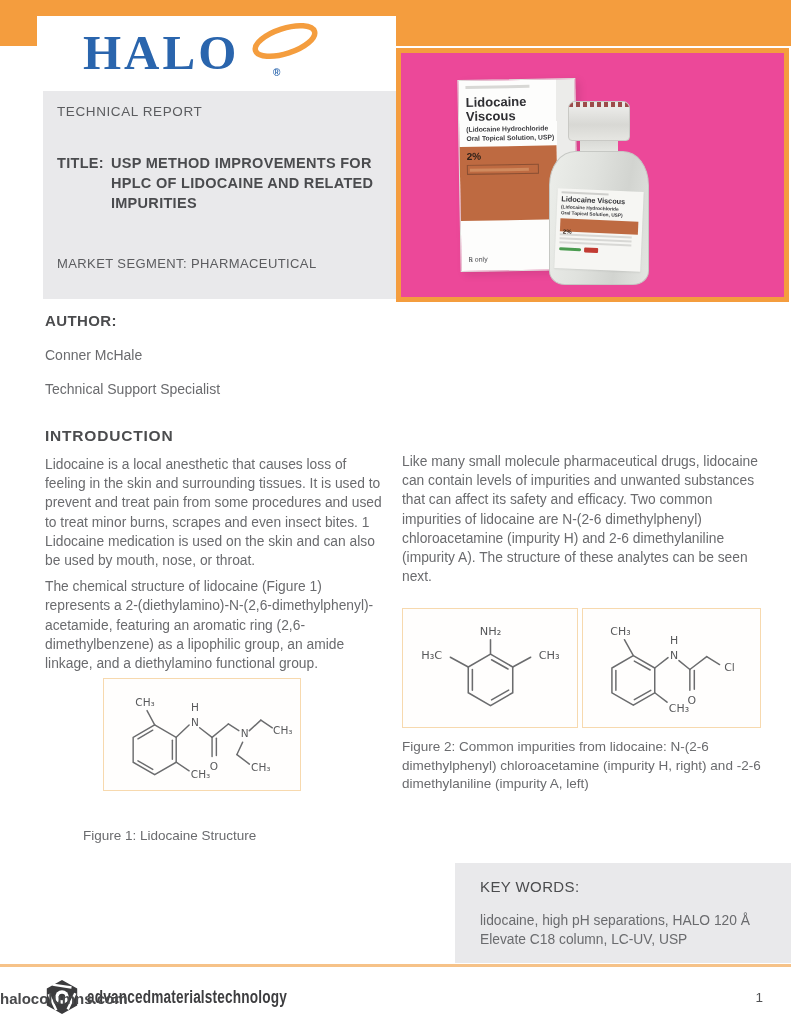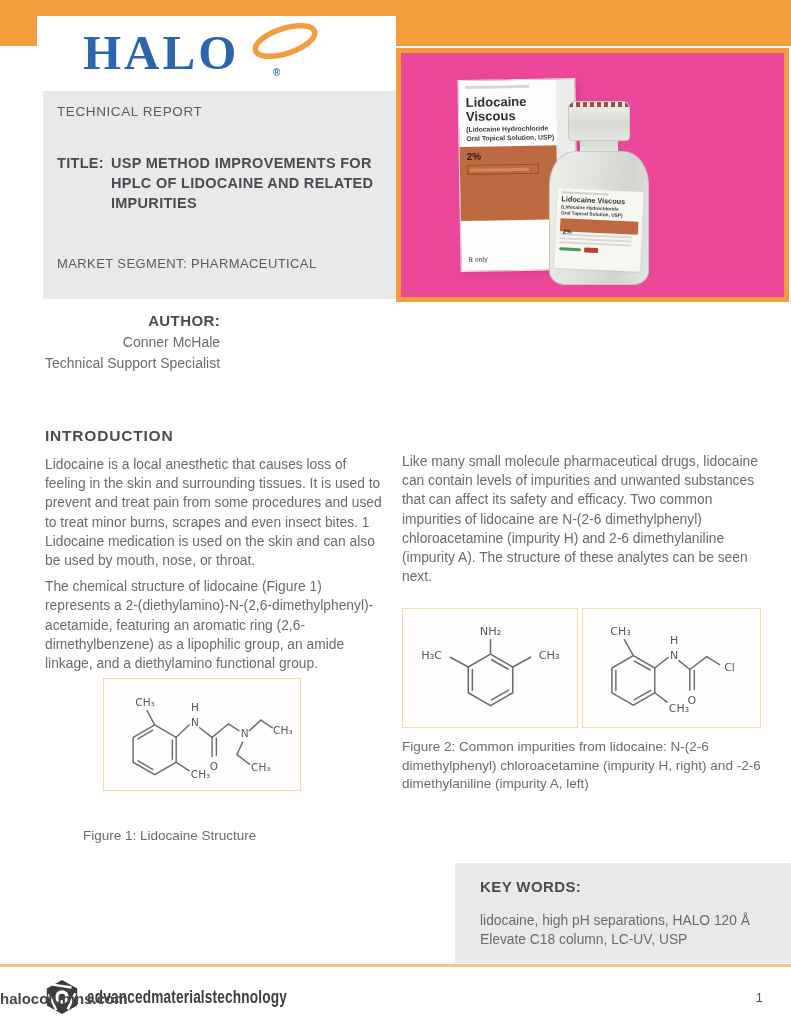--- a/index.html
+++ b/index.html
@@ -70,42 +70,42 @@
   .bottle .microbar{height:2px;background:#cfcfcc;width:60%;margin-bottom:2px;}
   .bottle .b-name{font-size:7.3px;font-weight:700;color:#2f2f33;line-height:1.1;}
   .bottle .b-sub{font-size:4.8px;font-weight:700;color:#3a3a3e;line-height:1.2;white-space:pre-line;margin:1px 0 2px;}
   .bottle .b-panel{background:#be6a41;height:13px;padding:1px 3px;box-sizing:border-box;}
   .bottle .b-strength{font-size:6px;font-weight:700;color:#2f2018;}
   .bottle .b-lines i{display:block;height:2px;background:#d8d8d5;margin-top:2px;width:92%;}
   .bottle .b-bottom{display:flex;align-items:center;gap:3px;margin-top:3px;}
   .bottle .mark-green{width:22px;height:3px;background:#4a9b4f;border-radius:2px;}
   .bottle .mark-red{width:14px;height:5px;background:#c23b33;border-radius:1px;}
   
-  .author{position:absolute;left:45px;top:312px;text-align:right;}
+  .author{position:absolute;left:45px;top:312px;}
   .author .a-label{font-size:15px;font-weight:700;color:#4b4c4e;letter-spacing:0.4px;}
-  .author .a-line{font-size:14px;color:#6a6b6e;margin-top:5px;}
+  .author .a-line{font-size:14px;color:#6a6b6e;margin-top:18px;}
   
   .intro-h{position:absolute;left:45px;top:427px;font-size:15.5px;font-weight:700;color:#4b4c4e;letter-spacing:0.8px;}
   .col{position:absolute;font-size:13.8px;line-height:19.2px;color:#6a6b6e;}
   .col-left{left:45px;top:455px;width:343px;}
   .col-left p{margin:0 0 7px 0;}
   .col-right{left:402px;top:452px;width:362px;}
   
   .figbox{border:1.5px solid #f7d9ae;background:#fffefd;box-sizing:border-box;text-align:right;}
   .fig1{position:absolute;left:103px;top:678px;width:198px;height:113px;}
   .fig1-caption{position:absolute;left:83px;top:828px;width:238px;text-align:left;font-size:13.5px;color:#6a6b6e;}
   .fig2-row{position:absolute;left:402px;top:608px;display:flex;gap:4px;}
   .fig2a{width:176px;height:120px;}
   .fig2b{width:179px;height:120px;}
   .fig2-caption{position:absolute;left:402px;top:738px;width:365px;font-size:13.5px;line-height:18.5px;color:#6a6b6e;}
   .chem text{font-family:"DejaVu Sans", sans-serif;font-size:11px;fill:#58595b;}
   .chem path,.chem line,.chem polygon{stroke:#6b6c6e;stroke-width:1.5;fill:none;stroke-linecap:round;}
   
   .kw-box{position:absolute;left:455px;top:863px;width:336px;height:100px;background:#e9e9eb;box-sizing:border-box;padding:15px 0 0 25px;}
-  .kw-label{font-size:15px;font-weight:700;color:#4b4c4e;letter-spacing:0.4px;}
+  .kw-label{font-size:15px;font-weight:400;color:#4b4c4e;letter-spacing:0.4px;}
   .kw-text{margin-top:16px;font-size:13.8px;line-height:19px;color:#6a6b6e;width:295px;}
   
   .rule{position:absolute;left:0;top:964px;width:791px;height:2.5px;background:#f6c288;}
   .footer-logo{position:absolute;left:43px;top:978px;display:flex;align-items:center;}
   .amt-text{font-size:17.5px;font-weight:700;color:#3d3d3f;transform:scaleX(0.78);transform-origin:left center;margin-left:6px;letter-spacing:0.2px;}
   .site{position:absolute;left:0;top:990px;width:758px;text-align:left;font-size:15px;font-weight:700;color:#48494b;}
   .pageno{position:absolute;right:28px;top:990px;font-size:13.5px;color:#515254;}
 </style>
 </head>
 <body>

